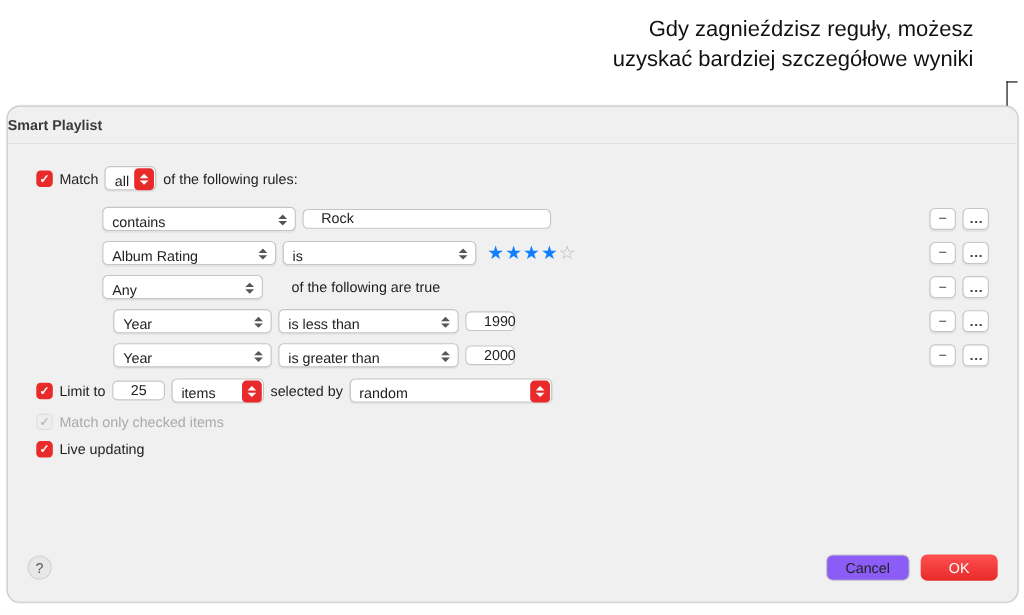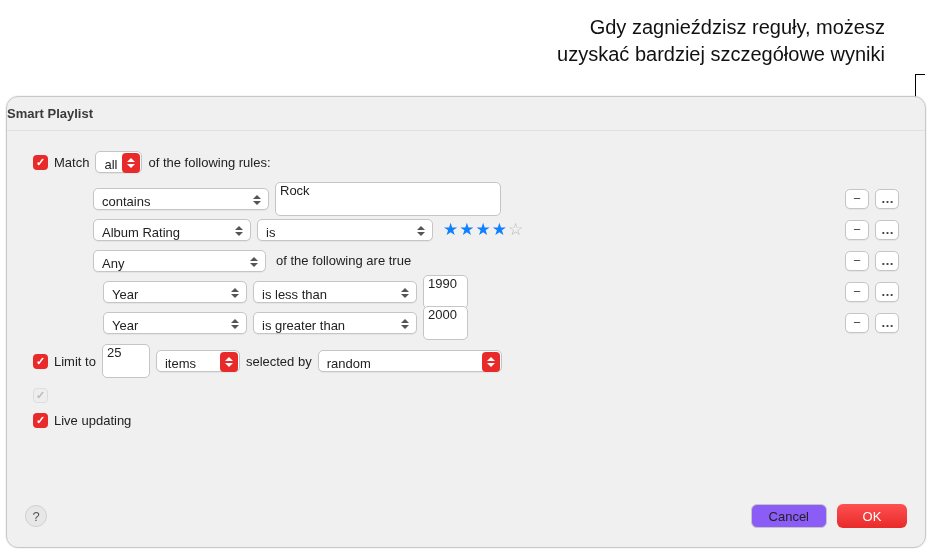--- a/index.html
+++ b/index.html
@@ -22,21 +22,21 @@
   .indent1 { margin-left: 70px; }
   .popup { position: relative; display: inline-flex; align-items: flex-end; background: #fff; border: 1px solid #c5c5c5; border-radius: 5px; height: 22px; padding: 0 25px 0 8px; font-size: 13px; color: #222; box-shadow: 0 1px 1px rgba(0,0,0,0.05); }
   .popup .stepper { position: absolute; right: 2px; top: 2px; width: 18px; height: 18px; display: flex; flex-direction: column; align-items: center; justify-content: center; }
   .popup .stepper::before, .popup .stepper::after { content: ""; width: 0; height: 0; border-left: 4px solid transparent; border-right: 4px solid transparent; }
   .popup .stepper::before { border-bottom: 4px solid #555; margin-bottom: 2px; }
   .popup .stepper::after  { border-top: 4px solid #555; }
   .popup.red { padding-right: 24px; }
   .popup.red .stepper { background: #e82a2a; border-radius: 4px; right: 1px; top: 1px; width: 18px; height: 20px; }
   .popup.red .stepper::before { border-bottom-color: #fff; }
   .popup.red .stepper::after  { border-top-color: #fff; }
-  .textinput { background: #fff; border: 1px solid #c5c5c5; border-radius: 5px; height: 34px; padding: 0 4px; font-size: 13px; color: #222; }
+  .textinput { background: #fff; border: 1px solid #c5c5c5; border-radius: 5px; height: 18px; padding: 0 16px; font-size: 13px; color: #222; }
   .textinput.wide { width: 226px; }
   .textinput.num { width: 45px; }
   .textinput.limit { width: 48px; }
   .stars { font-size: 17px; letter-spacing: 1px; margin-left: 4px; }
   .star-on { color: #1180ff; }
   .star-off { color: #b9b9b9; }
   .spacer { flex: 1; }
   .rowbtn { width: 24px; height: 20px; border: 1px solid #c5c5c5; border-radius: 5px; background: #fff; display: inline-flex; align-items: center; justify-content: center; font-size: 13px; color: #444; box-shadow: 0 1px 1px rgba(0,0,0,0.05); }
   .rowbtn.more { letter-spacing: -1px; font-weight: 700; }
   .checkbox { width: 15px; height: 15px; border-radius: 4px; display: inline-flex; align-items: center; justify-content: center; font-size: 11px; font-weight: 700; }
@@ -48,21 +48,21 @@
   .options .row { margin-bottom: 10px; }
   .footer { position: absolute; left: 0; right: 0; bottom: 0; height: 52px; display: flex; align-items: center; padding: 0 18px 10px 18px; }
   .helpbtn { width: 22px; height: 22px; border-radius: 50%; background: #e7e7e7; border: 1px solid #d0d0d0; display: inline-flex; align-items: center; justify-content: center; font-size: 13px; color: #555; }
   .btn { height: 24px; padding: 0 17px; border-radius: 6px; font-size: 13px; display: inline-flex; align-items: center; justify-content: center; margin-left: 10px; }
   .btn.cancel { background: #8b5cf6; border: 1px solid #c5c5c5; color: #222; }
   .btn.ok { background: linear-gradient(#ff5050,#e82a2a); color: #fff; min-width: 70px; font-weight: 500; }
   .w-field { width: 158px; }
   .w-op    { width: 176px; }
   .w-nfield{ width: 144px; }
   .w-nop   { width: 164px; }
-  .w-any   { width: 173px; }
+  .w-any   { width: 146px; }
   .w-items { width: 84px; }
   .w-sel   { width: 184px; }
 </style>
 </head>
 <body>
 
 <div class="annotation">
   <div>Gdy zagnieździsz reguły, możesz</div>
   <div>uzyskać bardziej szczegółowe wyniki</div>
 </div>
@@ -111,21 +111,21 @@
           <span class="stars"><span class="star-on">★</span><span class="star-on">★</span><span class="star-on">★</span><span class="star-on">★</span><span class="star-off">☆</span></span>
           <span class="spacer"></span>
           <span class="rowbtn">−</span>
           <span class="rowbtn more">…</span>
         </div>
         <div class="rule indent0">
           <span class="popup w-any">
             <span>Any</span>
             <span class="stepper"></span>
           </span>
-          <span style="margin-left: 4px;">of the following are true</span>
+          <span style="margin-left: 20px;">of the following are true</span>
           <span class="spacer"></span>
           <span class="rowbtn">−</span>
           <span class="rowbtn more">…</span>
         </div>
         <div class="rule indent1">
           <span class="popup w-nfield">
             <span>Year</span>
             <span class="stepper"></span>
           </span>
           <span class="popup w-nop">
@@ -165,20 +165,21 @@
         </span>
         <span>selected by</span>
         <span class="popup red w-sel">
           <span>random</span>
           <span class="stepper"></span>
         </span>
       </div>
 
       <div class="row">
         <span class="checkbox disabled">✓</span>
+        <span class="label disabled">Match only checked items</span>
       </div>
 
       <div class="row">
         <span class="checkbox on">✓</span>
         <span>Live updating</span>
       </div>
 
     </div>
   </div>
 

